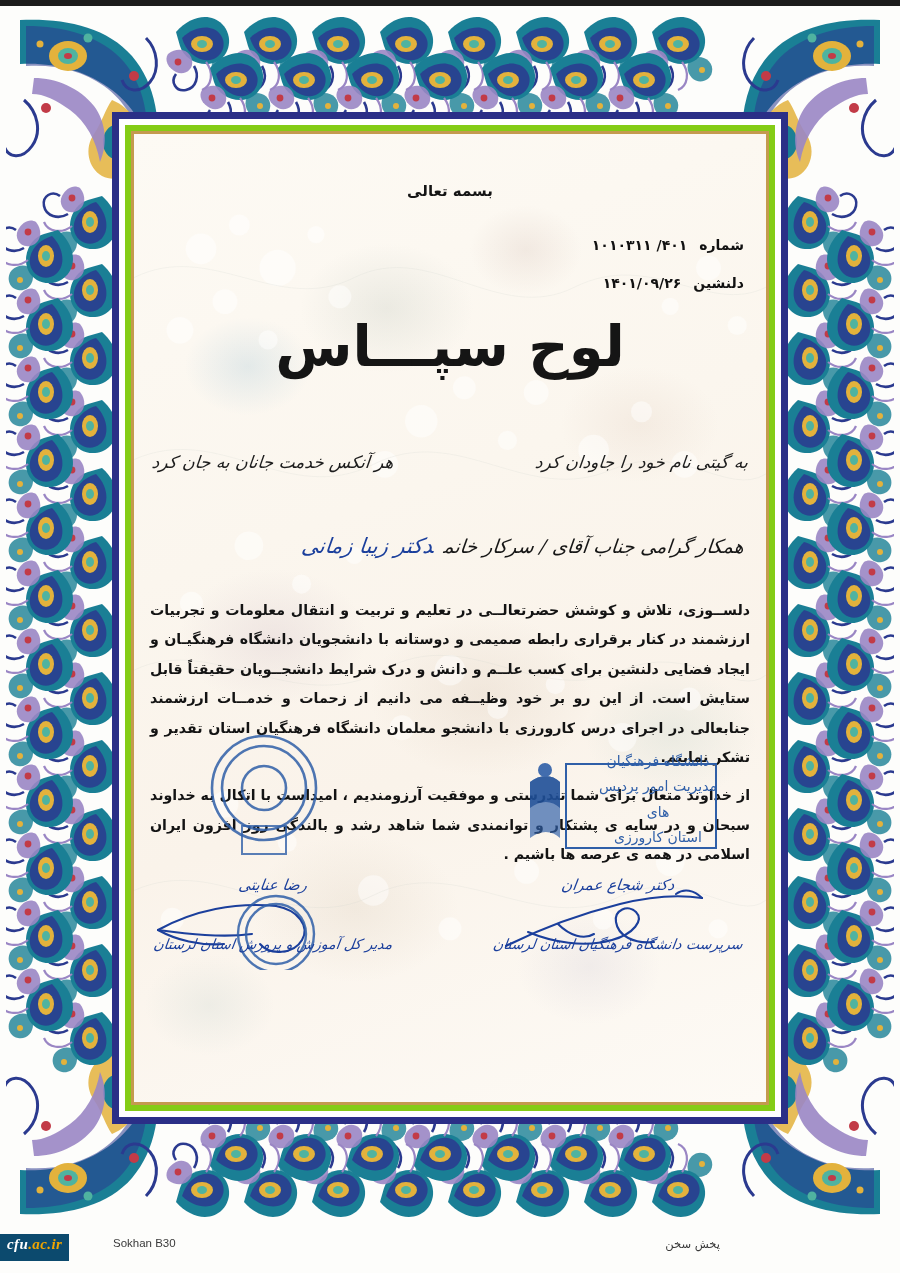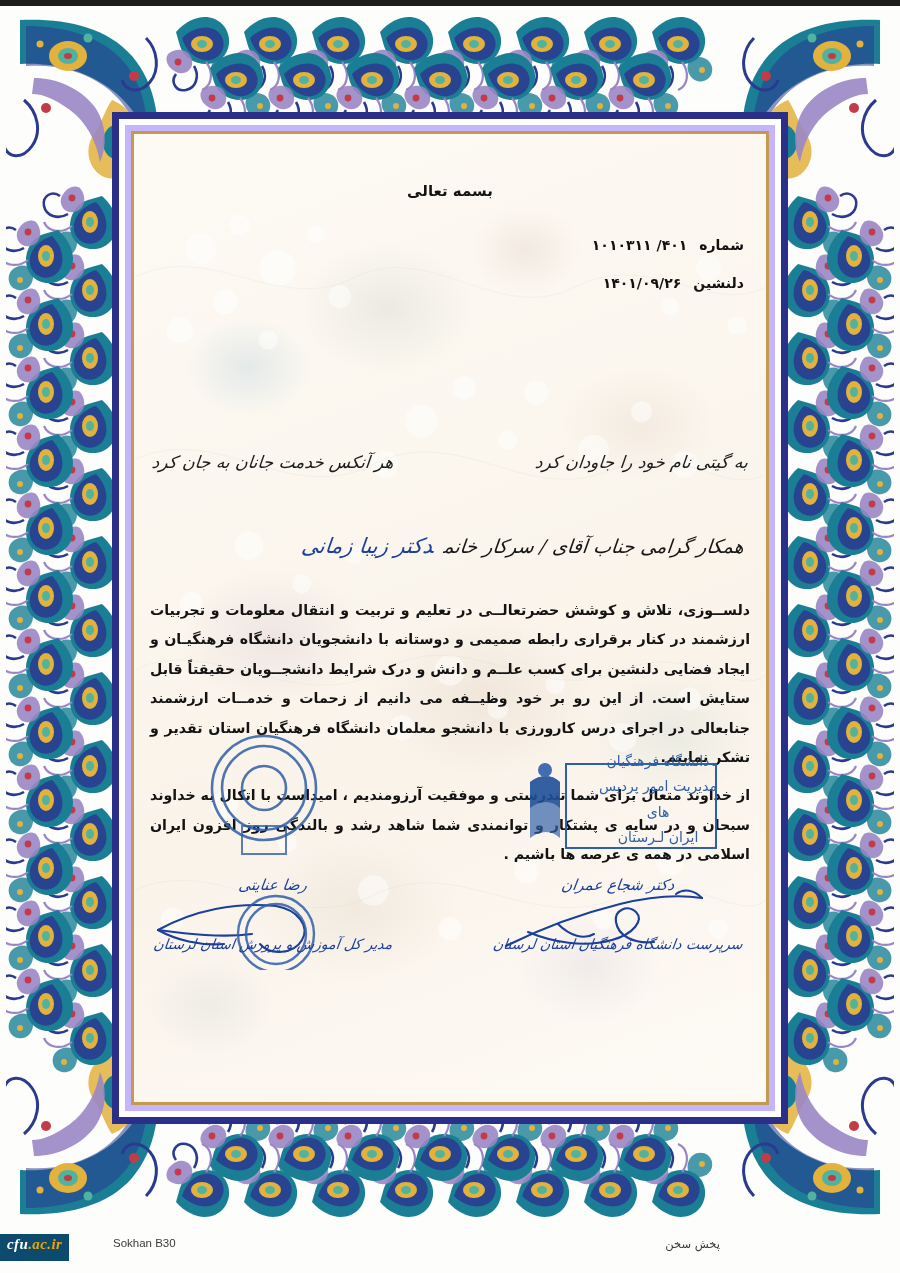--- a/index.html
+++ b/index.html
@@ -25,21 +25,21 @@
     overflow: hidden;
   }
   .orn-svg { position: absolute; left: 0; top: 0; width: 100%; height: 100%; }
 
   
   #navy-frame {
     position: absolute;
     left: 112px; top: 112px;
     width: 676px; height: 1012px;
     border: 7px solid #2b2f87;
-    background: #c4b5fd;
+    background: #84cc16;
   }
   #white-gap {
     position: absolute;
     inset: 0;
     border: 6px solid #ffffff;
   }
   #gold-frame {
     position: absolute;
     inset: 6px;
     border: 3px solid #c49a4e;
@@ -413,20 +413,21 @@
           <div class="basmala">بسمه تعالی</div>
 
           <div class="meta" id="meta-number">
             <span class="lbl">شماره</span><span class="val">۴۰۱/ ۱۰۱۰۳۱۱</span>
           </div>
 
           <div class="meta" id="meta-date">
             <span class="lbl">دلنشین</span><span class="val">۱۴۰۱/۰۹/۲۶</span>
           </div>
 
+          <div class="main-title">لوح سپـــاس</div>
 
           <div class="verse">
             <span>به گیتی نام خود را جاودان کرد</span>
             <span>هر آنکس خدمت جانان به جان کرد</span>
           </div>
 
           <div class="recipient">
             <span>همکار گرامی جناب آقای / سرکار خانم</span><span class="name">دکتر زیبا زمانی</span>
           </div>
 
@@ -450,21 +451,21 @@
               <rect x="44" y="8" width="150" height="84" fill="none" stroke="#2f5fa8" stroke-width="2"></rect>
               <g fill="#2f5fa8" opacity=".9">
                 <path d="M8,26 C18,18 30,18 38,26 L38,82 C30,74 18,74 8,82 Z" opacity=".75"></path>
                 <path d="M8,26 C18,18 30,18 38,26 L38,52 C30,44 18,44 8,52 Z" fill="#1f4f98"></path>
                 <circle cx="23" cy="14" r="7"></circle>
               </g>
             </svg>
             <div class="stamp-lines" style="bottom:102px; right:30px; top:auto;">
               <div>دانشگاه فرهنگیان</div>
               <div>مدیریت امور پردیس های</div>
-              <div>ایران لـرستان</div>
+              <div>استان کارورزی</div>
             </div>
           </div>
 
           <div class="sig-block" id="sig-left">
             <div class="sig-name">رضا عنایتی</div>
             <svg class="sig-scrawl" viewBox="0 0 250 86">
               <g fill="none" stroke="#1b3f9c" stroke-width="2.1" stroke-linecap="round">
                 <path d="M10,46 C46,26 88,18 128,22"></path>
                 <path d="M10,46 C40,50 74,54 104,50"></path>
                 <path d="M10,46 C28,56 52,62 76,60"></path>

